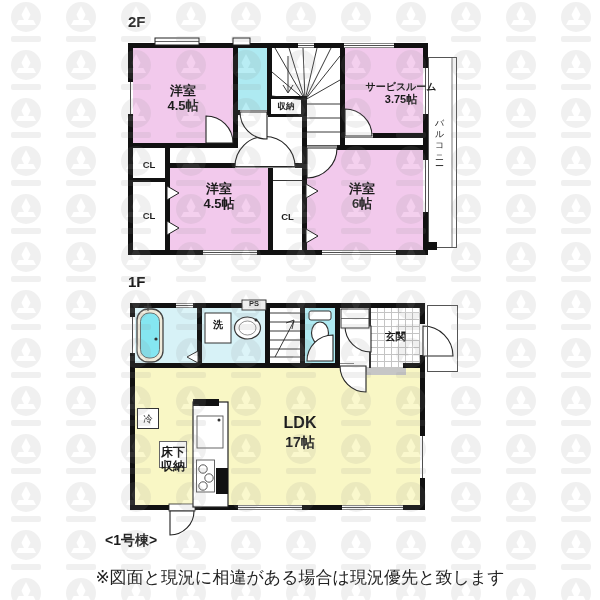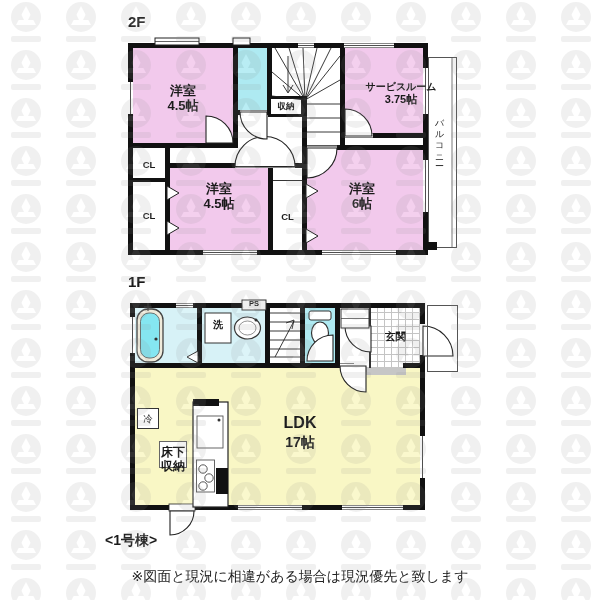--- a/index.html
+++ b/index.html
@@ -115,21 +115,21 @@
   <div class="lbl" style="left:159px;top:445px;width:28px;font-size:12px;">
     <span>床下</span><br>
     <span>収納</span>
   </div>
   <div class="lbl" style="left:240px;top:414px;width:120px;font-size:16px;">
     <span>LDK</span><br>
     <span style="font-size:14px;">17帖</span>
   </div>
 
   <div class="lbl" style="left:105px;top:532px;font-size:14px;">&lt;1号棟&gt;</div>
-  <div class="lbl" style="left:60px;top:568px;width:480px;font-size:14px;font-weight:normal;color:#222;">※図面と現況に相違がある場合は現況優先と致します</div>
+  <div class="lbl" style="left:60px;top:568px;width:480px;font-size:17px;font-weight:normal;color:#222;">※図面と現況に相違がある場合は現況優先と致します</div>
 
   <svg class="fx" width="600" height="600">
 
     <g stroke="#222">
       <rect x="155" y="38" width="44" height="7" fill="#fff" stroke-width="1"></rect>
       <line x1="155" y1="41.5" x2="199" y2="41.5" stroke-width="0.7"></line>
       <rect x="233" y="38" width="17" height="7" fill="#fff" stroke-width="1"></rect>
       <rect x="298" y="43.5" width="16" height="4" fill="#fff" stroke="none"></rect>
       <line x1="298" y1="45.5" x2="314" y2="45.5" stroke-width="0.8"></line>
       <rect x="344" y="43.5" width="50" height="4" fill="#fff" stroke="none"></rect>

